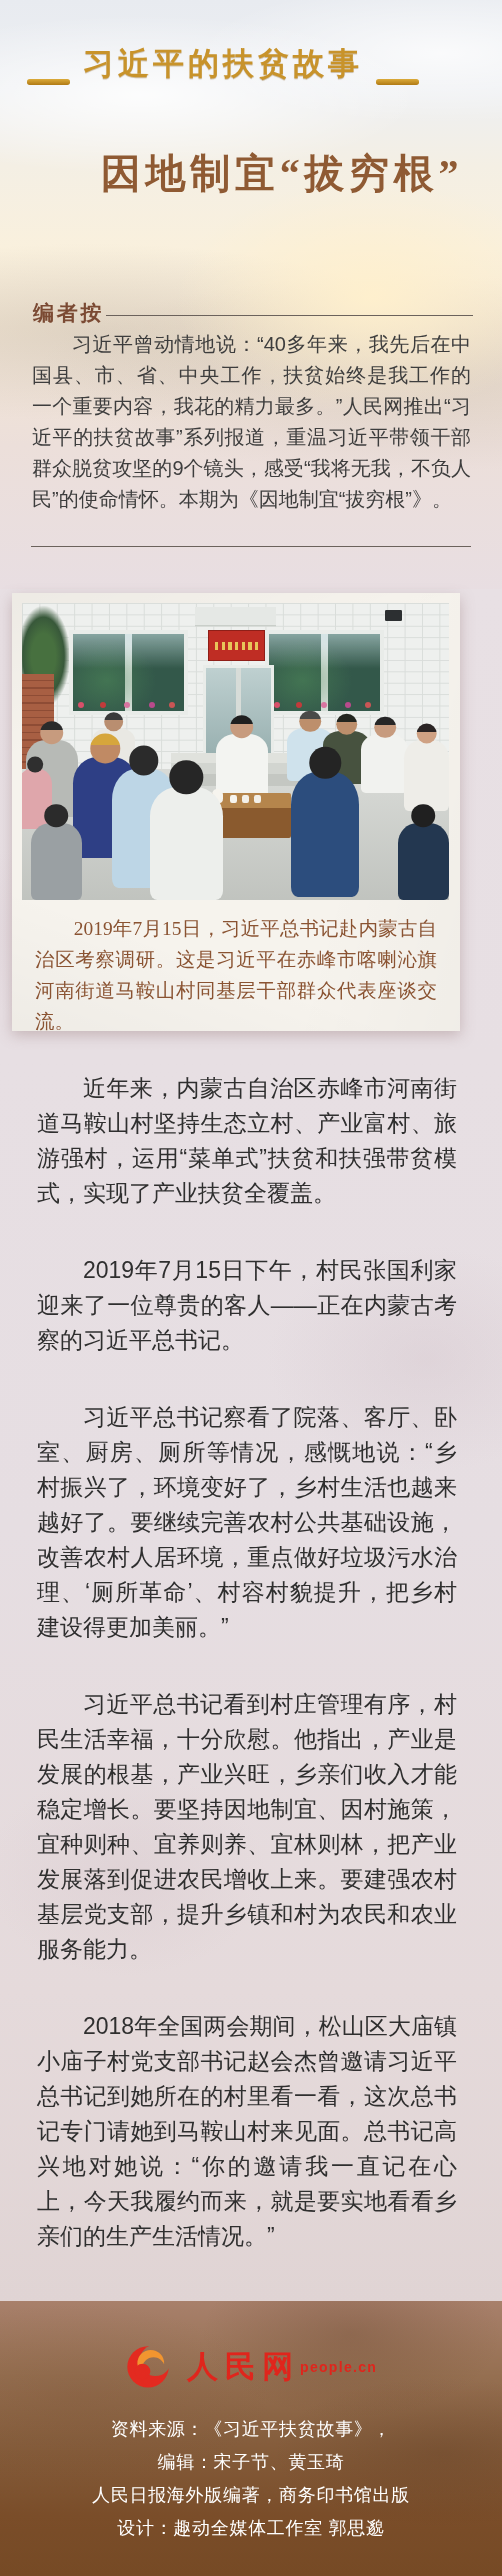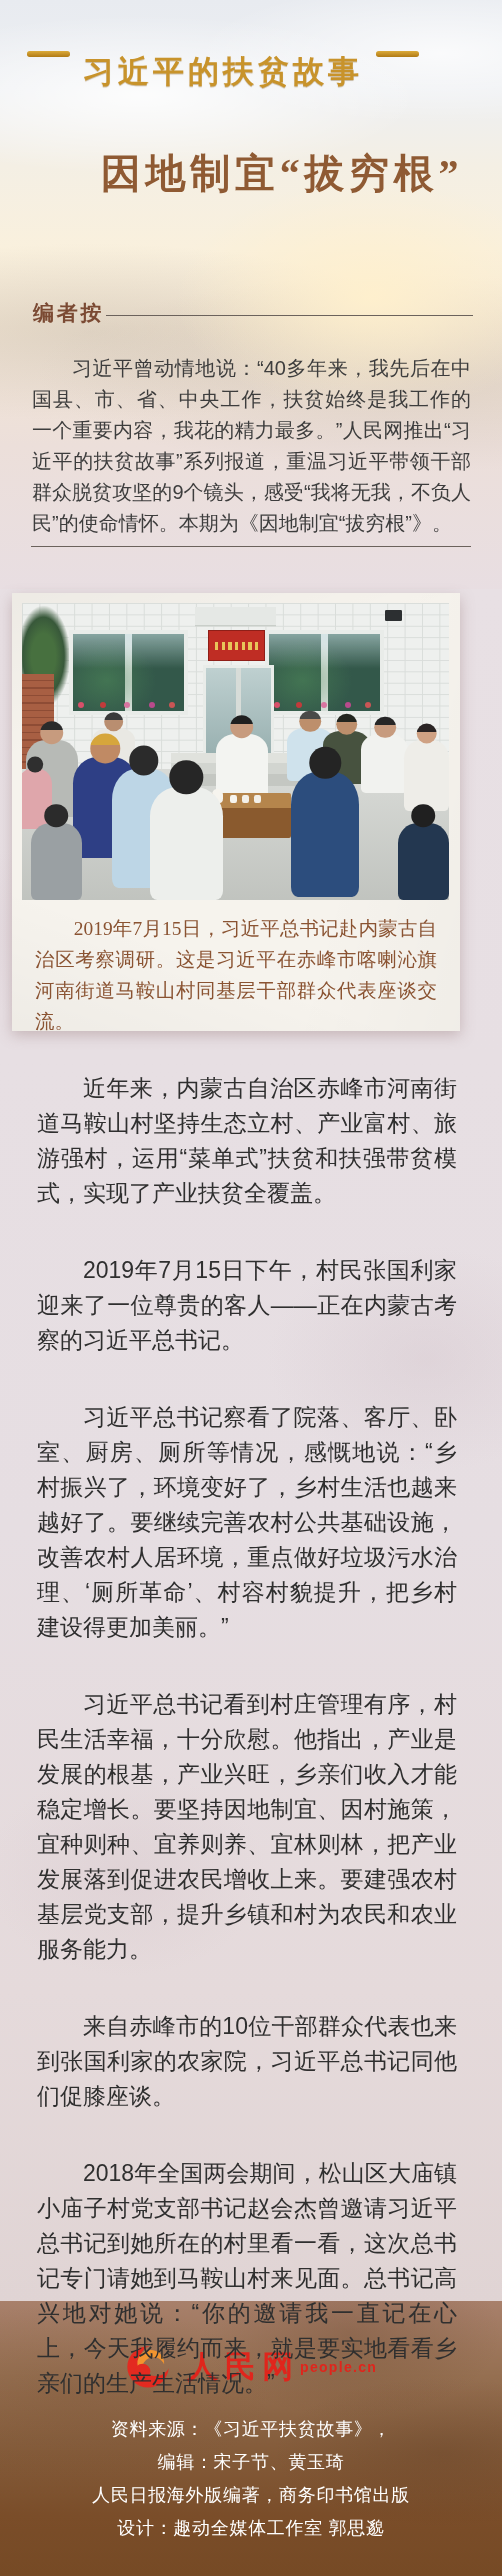--- a/index.html
+++ b/index.html
@@ -10,35 +10,35 @@
   .hero{position:absolute;left:0;top:0;width:502px;height:593px;
     background-image:
       radial-gradient(ellipse 281px 167px at 74% 50%, rgba(255,240,205,.95) 0%, rgba(255,240,205,0) 70%),
       radial-gradient(ellipse 402px 114px at 28% 16%, rgba(255,255,255,.85), rgba(255,255,255,0) 70%),
       radial-gradient(ellipse 348px 100px at 88% 9%, rgba(255,255,255,.75), rgba(255,255,255,0) 70%),
       radial-gradient(ellipse 469px 127px at 18% 56%, rgba(168,158,148,.28), rgba(168,158,148,0) 70%),
       radial-gradient(ellipse 536px 141px at 82% 63%, rgba(172,158,142,.26), rgba(172,158,142,0) 70%),
       linear-gradient(180deg,#e8ebf0 0%,#edeff2 15%,#f4efe4 28%,#f9f0dd 42%,#f4e7d4 55%,#ecdfda 75%,#e8dee2 100%);
   }
 
-  .banner{position:absolute;left:0;top:43px;width:446px;display:flex;align-items:flex-start;justify-content:center;margin-top:8px;}
+  .banner{position:absolute;left:0;top:43px;width:446px;display:flex;align-items:flex-end;justify-content:center;}
   .banner-dash{width:43px;height:6px;border-radius:2.7px;background:linear-gradient(180deg,#dcab3a,#b07a15);}
   .banner-text{margin:0 13.4px;font-family:"Liberation Serif",serif;font-weight:bold;font-size:31px;
     letter-spacing:4px;color:#c8932b;text-shadow:0 0.7px 0.7px rgba(122,80,12,.35);white-space:nowrap;}
 
   .page-title{position:absolute;left:0;top:146px;width:502px;text-align:center;
     font-family:"Liberation Serif",serif;font-weight:bold;font-size:40px;letter-spacing:4.7px;
     color:#8f5a33;white-space:nowrap;margin-left:31px;}
 
   
   .editor-label{position:absolute;left:33px;top:299px;font-family:"Liberation Serif",serif;
     font-weight:bold;font-size:21px;letter-spacing:2.7px;color:#7b4a33;}
   .editor-rule{position:absolute;left:106px;top:315px;width:367px;height:1.3px;background:#6b625c;}
   .editor-text{position:absolute;left:32px;top:329px;width:439px;font-size:20px;line-height:31px;
-    color:#3d3d3d;text-align:justify;text-indent:2em;margin-top:24px;}
+    color:#3d3d3d;text-align:justify;text-indent:2em;}
   .editor-divider{position:absolute;left:31px;top:546px;width:440px;height:1.3px;background:#6b625c;}
 
   
   .photo-card{position:absolute;left:12px;top:593px;width:448px;height:438px;
     background:
       linear-gradient(160deg, rgba(0,0,0,.035) 0%, rgba(0,0,0,0) 28%),
       linear-gradient(20deg, rgba(0,0,0,.03) 0%, rgba(0,0,0,0) 24%),
       linear-gradient(285deg, rgba(0,0,0,.025) 0%, rgba(0,0,0,0) 30%),
       #f6f3ed;
     box-shadow:0 5.4px 13.4px rgba(135,100,100,.35);}
@@ -204,21 +204,20 @@
       <div class="person fg" style="--c:#9aa0a3;--skin:#2b2b2b;--hair:#2b2b2b;left:2%;top:74%;width:12%;height:26%;"></div>
     </div>
     <div class="photo-caption">2019年7月15日，习近平总书记赴内蒙古自治区考察调研。这是习近平在赤峰市喀喇沁旗河南街道马鞍山村同基层干部群众代表座谈交流。</div>
   </div>
 
   <div class="article">
     <p>近年来，内蒙古自治区赤峰市河南街道马鞍山村坚持生态立村、产业富村、旅游强村，运用“菜单式”扶贫和扶强带贫模式，实现了产业扶贫全覆盖。</p>
     <p>2019年7月15日下午，村民张国利家迎来了一位尊贵的客人——正在内蒙古考察的习近平总书记。</p>
     <p>习近平总书记察看了院落、客厅、卧室、厨房、厕所等情况，感慨地说：“乡村振兴了，环境变好了，乡村生活也越来越好了。要继续完善农村公共基础设施，改善农村人居环境，重点做好垃圾污水治理、‘厕所革命’、村容村貌提升，把乡村建设得更加美丽。”</p>
     <p>习近平总书记看到村庄管理有序，村民生活幸福，十分欣慰。他指出，产业是发展的根基，产业兴旺，乡亲们收入才能稳定增长。要坚持因地制宜、因村施策，宜种则种、宜养则养、宜林则林，把产业发展落到促进农民增收上来。要建强农村基层党支部，提升乡镇和村为农民和农业服务能力。</p>
-    <p>来自赤峰市的10位干部群众代表也来到张国利家的农家院，习近平总书记同他们促膝座谈。</p>
     <p>2018年全国两会期间，松山区大庙镇小庙子村党支部书记赵会杰曾邀请习近平总书记到她所在的村里看一看，这次总书记专门请她到马鞍山村来见面。总书记高兴地对她说：“你的邀请我一直记在心上，今天我履约而来，就是要实地看看乡亲们的生产生活情况。”</p>
   </div>
 
   <div class="footer">
     <div class="logo">
       <svg class="logo-swoosh" viewBox="0 0 100 100">
         <defs>
           <mask id="m1">
             <rect x="0" y="0" width="100" height="100" fill="#fff"></rect>
             <circle cx="66" cy="38" r="34" fill="#000"></circle>

